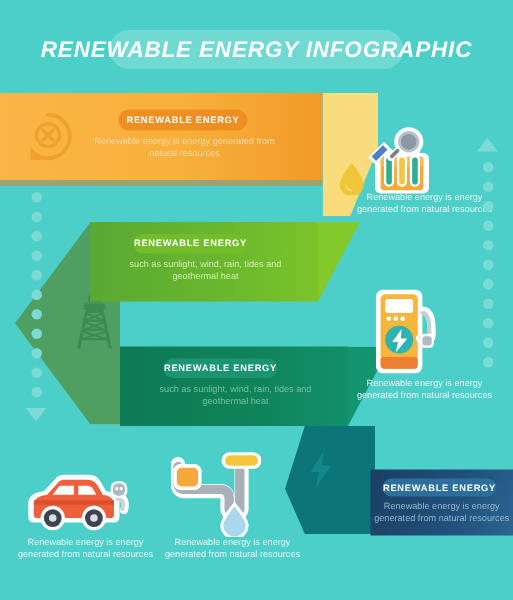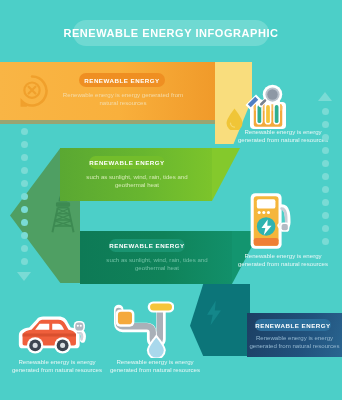--- a/index.html
+++ b/index.html
@@ -11,22 +11,23 @@
     overflow:hidden;
   }
 
   
   .title-banner{
     position:absolute; left:73px; top:20px; width:196px; height:26px;
     background:#6fd9d2; border-radius:13px;
     display:flex; align-items:center; justify-content:center;
   }
   .title-banner .t{
-    color:#ffffff; font-size:11px; font-weight:bold; letter-spacing:0.55px;
+    color:#ffffff; font-size:15px; font-weight:bold; letter-spacing:0.55px;
     white-space:nowrap;
+    font-style:italic;
   }
 
   
   .band{ position:absolute; }
   .band .pill{
     position:absolute; border-radius:9px;
     display:flex; align-items:center; justify-content:center;
     font-size:6.2px; font-weight:bold; letter-spacing:0.5px; color:#ffffff;
     white-space:nowrap;
   }

